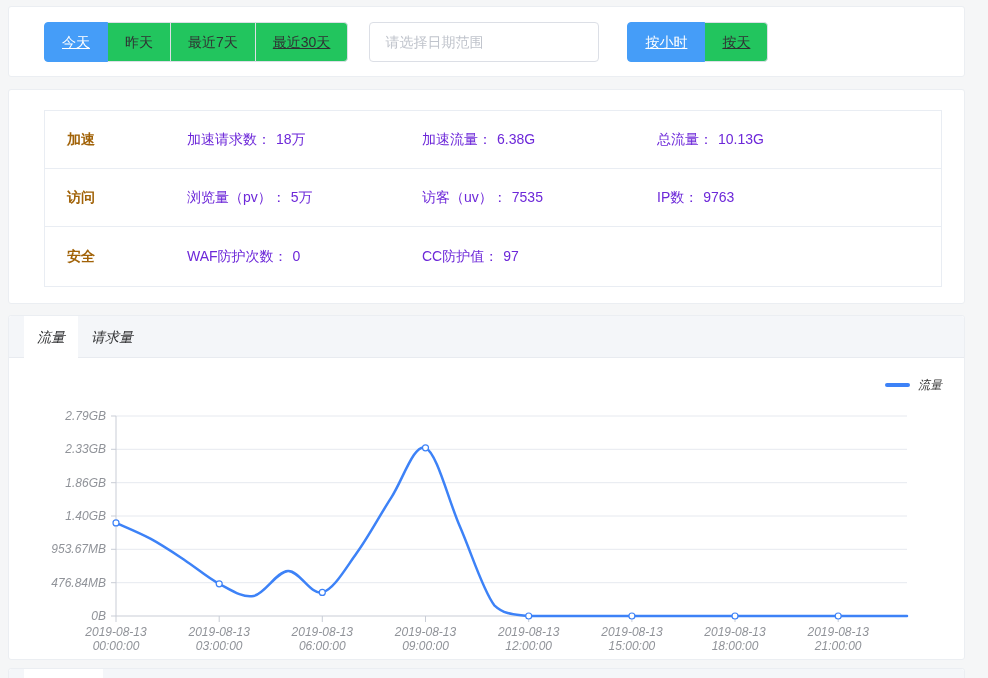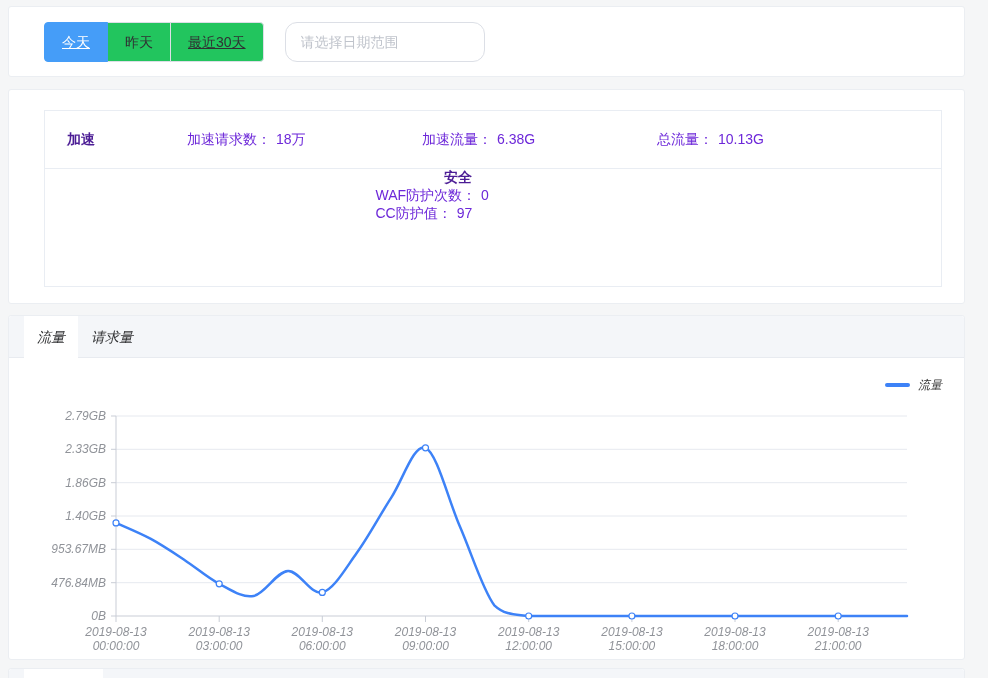--- a/index.html
+++ b/index.html
@@ -43,24 +43,24 @@
   .btn.active {
     background: #459df8;
     border-color: #459df8;
     color: #fff;
     z-index: 1;
     position: relative;
     text-decoration: underline;
   }
   .date-input {
     margin-left: 21px;
-    width: 200px;
+    width: 230px;
     height: 40px;
     border: 1px solid #dcdfe6;
-    border-radius: 12px;
+    border-radius: 4px;
     padding: 0 15px;
     font-size: 14px;
     font-family: inherit;
     color: #303133;
     outline: none;
   }
   .date-input::placeholder { color: #c0c4cc; }
   .granularity-group { margin-left: 28px; }
   
   .stats-card {
@@ -71,27 +71,27 @@
   .stats-table {
     border: 1px solid #e9edf3;
     height: 177px;
   }
   .stat-row {
     display: flex;
     align-items: center;
     height: 58px;
     border-bottom: 1px solid #e9edf3;
   }
-  .stat-row:last-child { border-bottom: none; height: 59px; flex-direction: column; }
+  .stat-row:last-child { border-bottom: none; height: 59px; }
   .stat-label {
     width: 142px;
     padding-left: 22px;
     font-weight: bold;
     font-size: 14px;
-    color: #4c1d95;
+    color: #a16207;
   }
   .metric { width: 235px; font-size: 14px; color: #6d28d9; }
   .metric .metric-value { margin-left: 5px; }
   
   .chart-card { margin-top: 11px; height: 345px; font-style: italic; }
   .tab-header {
     height: 42px;
     background: #f4f6f9;
     border-bottom: 1px solid #e8ebf0;
     display: flex;
@@ -132,32 +132,43 @@
   }
   .bottom-active-tab { width: 79px; height: 43px; background: #fff; cursor: pointer; }
 </style>
 </head>
 <body>
 
 <div class="card toolbar-card">
   <div class="btn-group">
     <button class="btn active">今天</button>
     <button class="btn">昨天</button>
+    <button class="btn">最近7天</button>
     <button class="btn">最近30天</button>
   </div>
   <input class="date-input" type="text" placeholder="请选择日期范围" style="">
+  <div class="btn-group granularity-group">
+    <button class="btn active">按小时</button>
+    <button class="btn">按天</button>
+  </div>
 </div>
 
 <div class="card stats-card">
   <div class="stats-table">
     <div class="stat-row">
       <div class="stat-label">加速</div>
       <div class="metric"><span>加速请求数：</span><span class="metric-value">18万</span></div>
       <div class="metric"><span>加速流量：</span><span class="metric-value">6.38G</span></div>
       <div class="metric"><span>总流量：</span><span class="metric-value">10.13G</span></div>
+    </div>
+    <div class="stat-row">
+      <div class="stat-label">访问</div>
+      <div class="metric"><span>浏览量（pv）：</span><span class="metric-value">5万</span></div>
+      <div class="metric"><span>访客（uv）：</span><span class="metric-value">7535</span></div>
+      <div class="metric"><span>IP数：</span><span class="metric-value">9763</span></div>
     </div>
     <div class="stat-row">
       <div class="stat-label">安全</div>
       <div class="metric"><span>WAF防护次数：</span><span class="metric-value">0</span></div>
       <div class="metric"><span>CC防护值：</span><span class="metric-value">97</span></div>
     </div>
   </div>
 </div>
 
 <div class="card chart-card">

